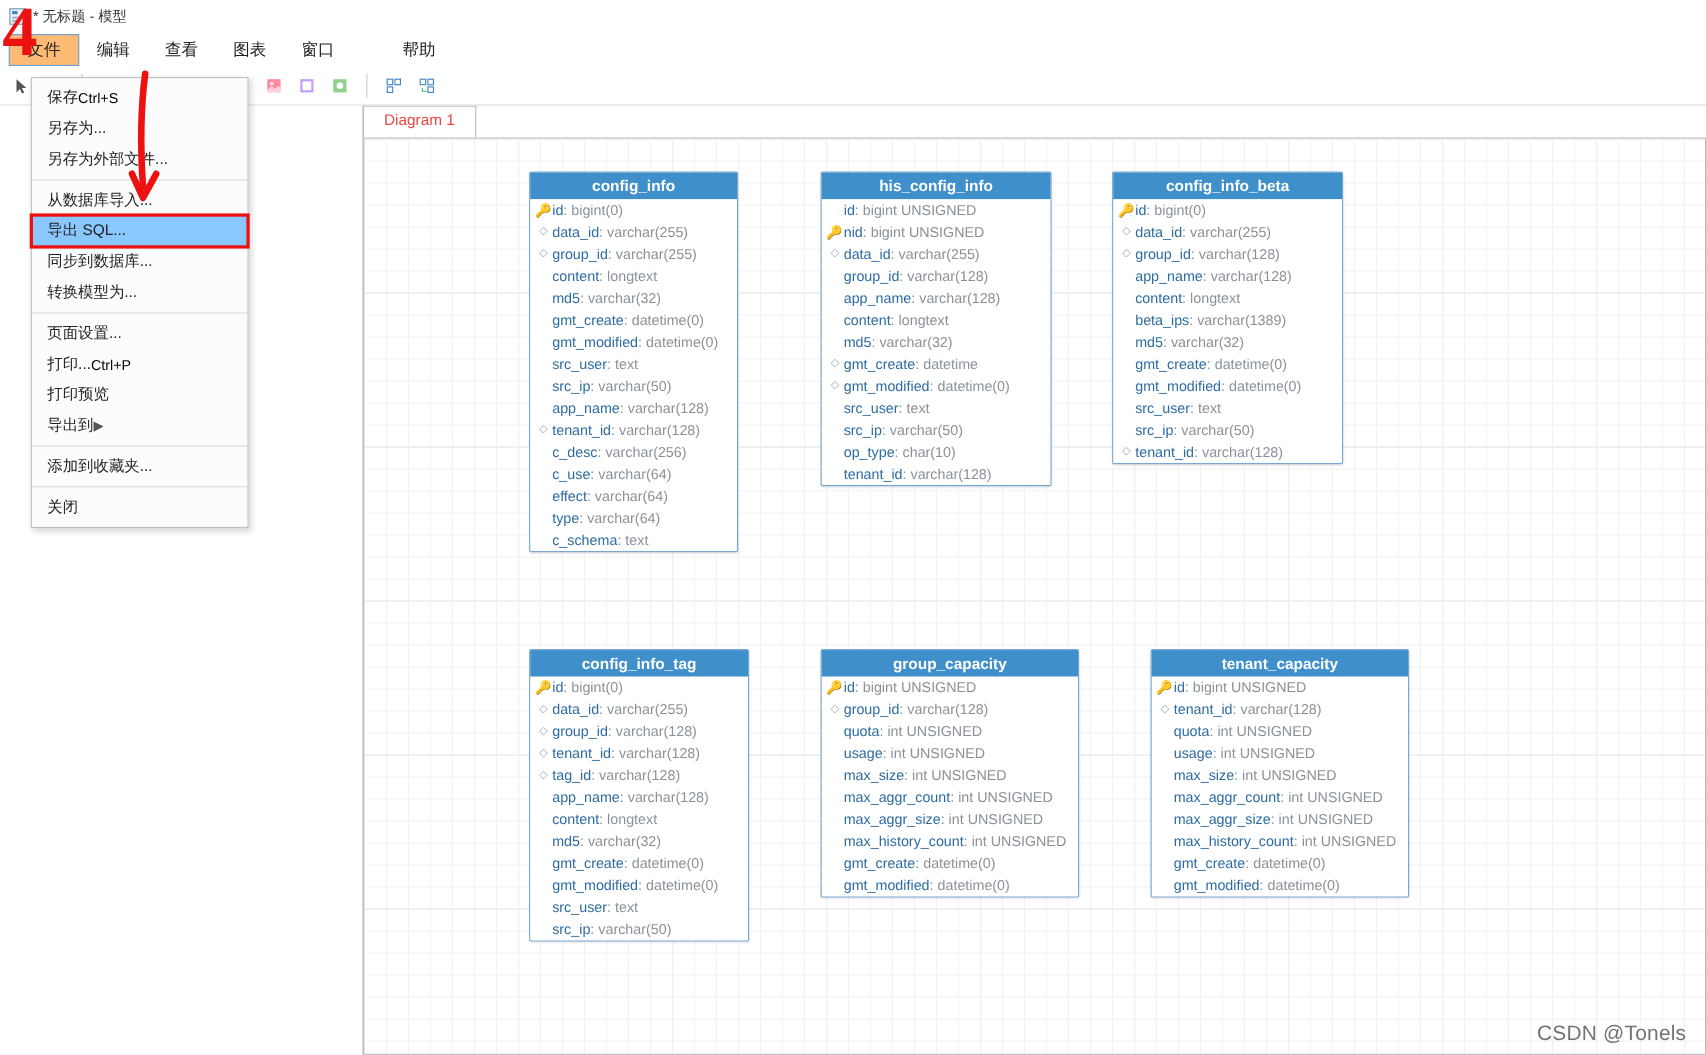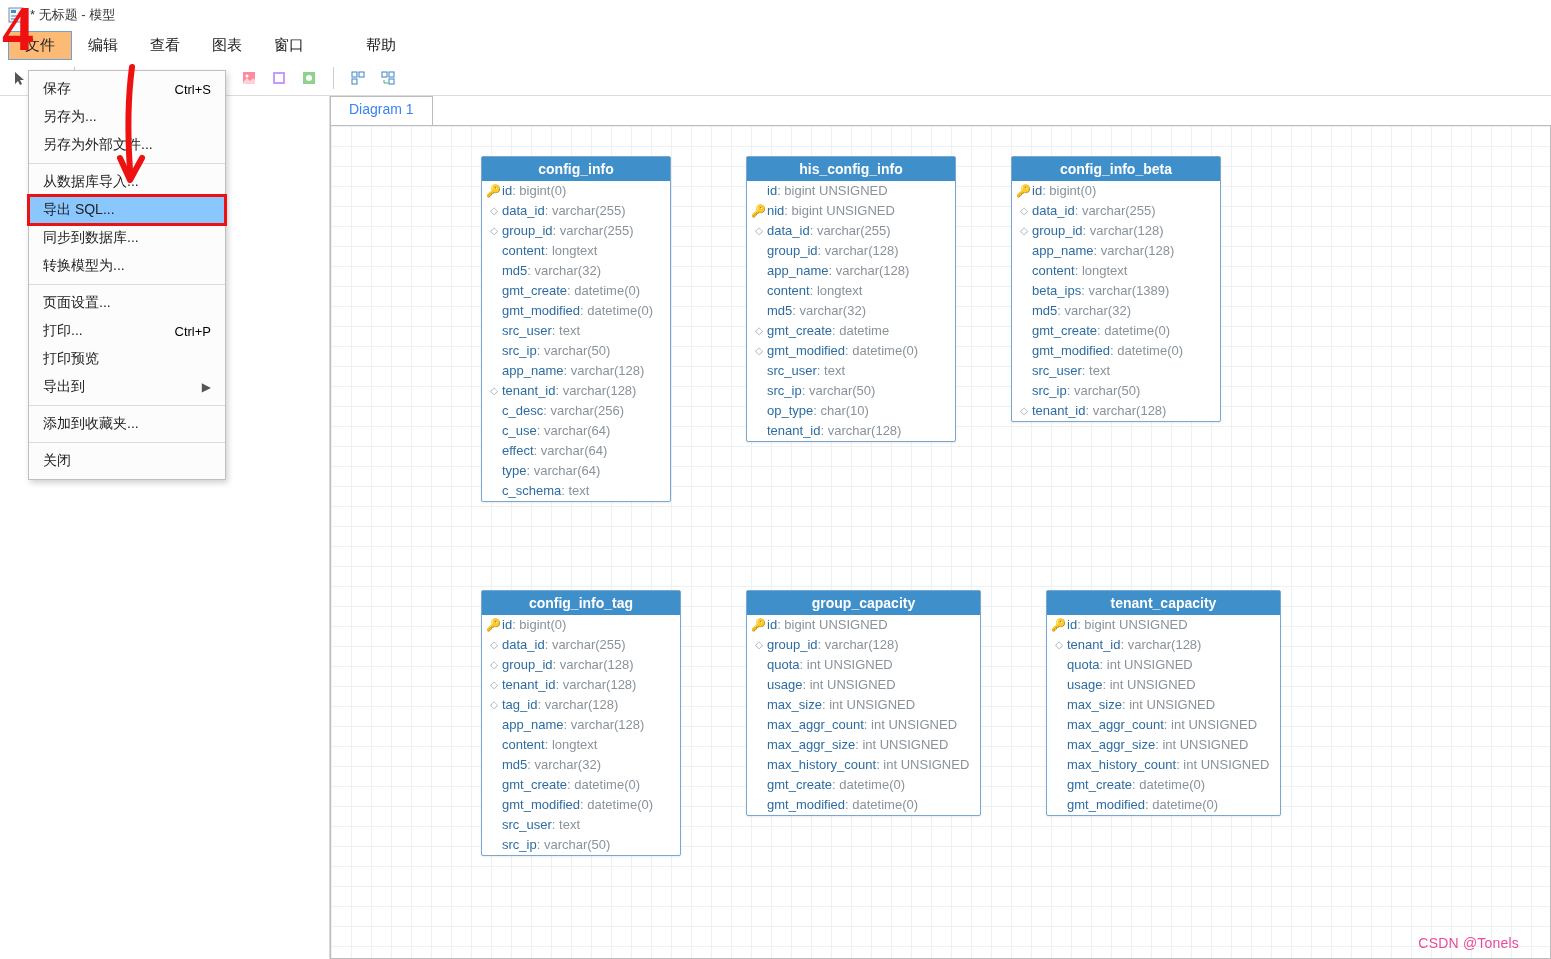--- a/index.html
+++ b/index.html
@@ -28,53 +28,53 @@
   .menubar .menu-item.active { border: 1px solid #6aa2de; background: #fdba74; }
   .menubar .sep { width: 30px; }
 
   
   .toolbar { height: 36px; display: flex; align-items: center; padding-left: 8px; gap: 6px; border-bottom: 1px solid #dcdcdc; }
   .toolbar .tbtn { width: 24px; height: 24px; display: inline-flex; align-items:center; justify-content:center; font-size: 16px; color:#555; }
   .toolbar .vsep { width:1px; height:22px; background:#ccc; margin:0 6px; }
 
   
   .dropdown { position: absolute; left: 28px; top: 70px; width: 198px; background: #fcfcfc; border: 1px solid #bfbfbf; box-shadow: 2px 3px 6px rgba(0,0,0,.18); z-index: 30; padding: 4px 0; }
-  .dropdown .dd-item { height: 28px; display:flex; align-items:center; padding:0 14px; font-size:14px; color:#222; justify-content: space-between; }
+  .dropdown .dd-item { height: 28px; display:flex; align-items:center; padding:0 14px; font-size:14px; color:#222; justify-content: flex-start; }
   .dropdown .dd-item .shortcut { color:#000000; font-size:13px; }
   .dropdown .dd-sep { height:1px; background:#dadada; margin:4px 0; }
   .dropdown .dd-item.highlight { background:#8bc7ff; }
   .dropdown .dd-item.boxed { outline: 3px solid #e11; outline-offset:-1px; }
   .dropdown .dd-item .sub-arrow { font-size:12px; color:#555; }
 
   
   .left-panel { width: 330px; border-right: 1px solid #dcdcdc; height: 100%; background:#fff; }
 
   
   .workspace { flex:1; display:flex; position:relative; }
   .diagram-wrap { flex:1; position:relative; overflow:hidden; }
-  .diagram-tab { position:absolute; left:0; top:0; height:30px; border:1px solid #bcbcbc; border-bottom:none; background:#fff; padding:4px 18px; font-size:14px; color:#3b82f6; }
+  .diagram-tab { position:absolute; left:0; top:0; height:30px; border:1px solid #bcbcbc; border-bottom:none; background:#fff; padding:4px 18px; font-size:14px; color:#ef4444; }
   .diagram { position:absolute; left:0; top:29px; right:0; bottom:0; border:1px solid #bcbcbc;
     background:
       linear-gradient(#eef1f3 1px, transparent 1px) 0 0/20px 20px,
       linear-gradient(90deg,#eef1f3 1px, transparent 1px) 0 0/20px 20px,
       linear-gradient(#dde2e6 1px, transparent 1px) 0 0/140px 140px,
       linear-gradient(90deg,#dde2e6 1px, transparent 1px) 0 0/140px 140px,
       #fff;
   }
 
   
   .entity { position:absolute; background:#fff; border:1px solid #7aa7cf; border-radius:2px; font-size:13px; box-shadow: 0 1px 2px rgba(0,0,0,.08); }
   .entity .ehead { background:#3f8fca; color:#ffffff; text-align:center; font-weight:bold; padding:4px 0; font-size:14px; }
   .entity .erow { display:flex; align-items:center; padding:1px 8px 1px 4px; white-space:nowrap; line-height:18px; }
   .entity .erow .pk { width:16px; text-align:center; color:#e0a400; font-size:12px; }
   .entity .erow .dot { width:16px; text-align:center; color:#9aa7b0; font-size:10px; }
   .entity .erow .col { color:#2d6ca2; }
   .entity .erow .typ { color:#8a9299; }
 
-  .watermark { position:absolute; right:32px; bottom:8px; font-size:14px; color:#ec4899; letter-spacing:.2px; pointer-events:none; }
+  .watermark { position:absolute; right:18px; bottom:8px; font-size:19px; color:#737373; letter-spacing:.2px; pointer-events:none; }
 </style>
 </head>
 <body>
 
 <div class="app">
 
   <div class="annot-4">4</div>
   <svg class="annot-arrow" width="40" height="130">
     <path d="M20 5 Q14 50 18 108" stroke="#e11" stroke-width="6" fill="none" stroke-linecap="round"></path>
     <path d="M8 96 L18 118 L30 96" stroke="#e11" stroke-width="6" fill="none" stroke-linecap="round" stroke-linejoin="round"></path>

